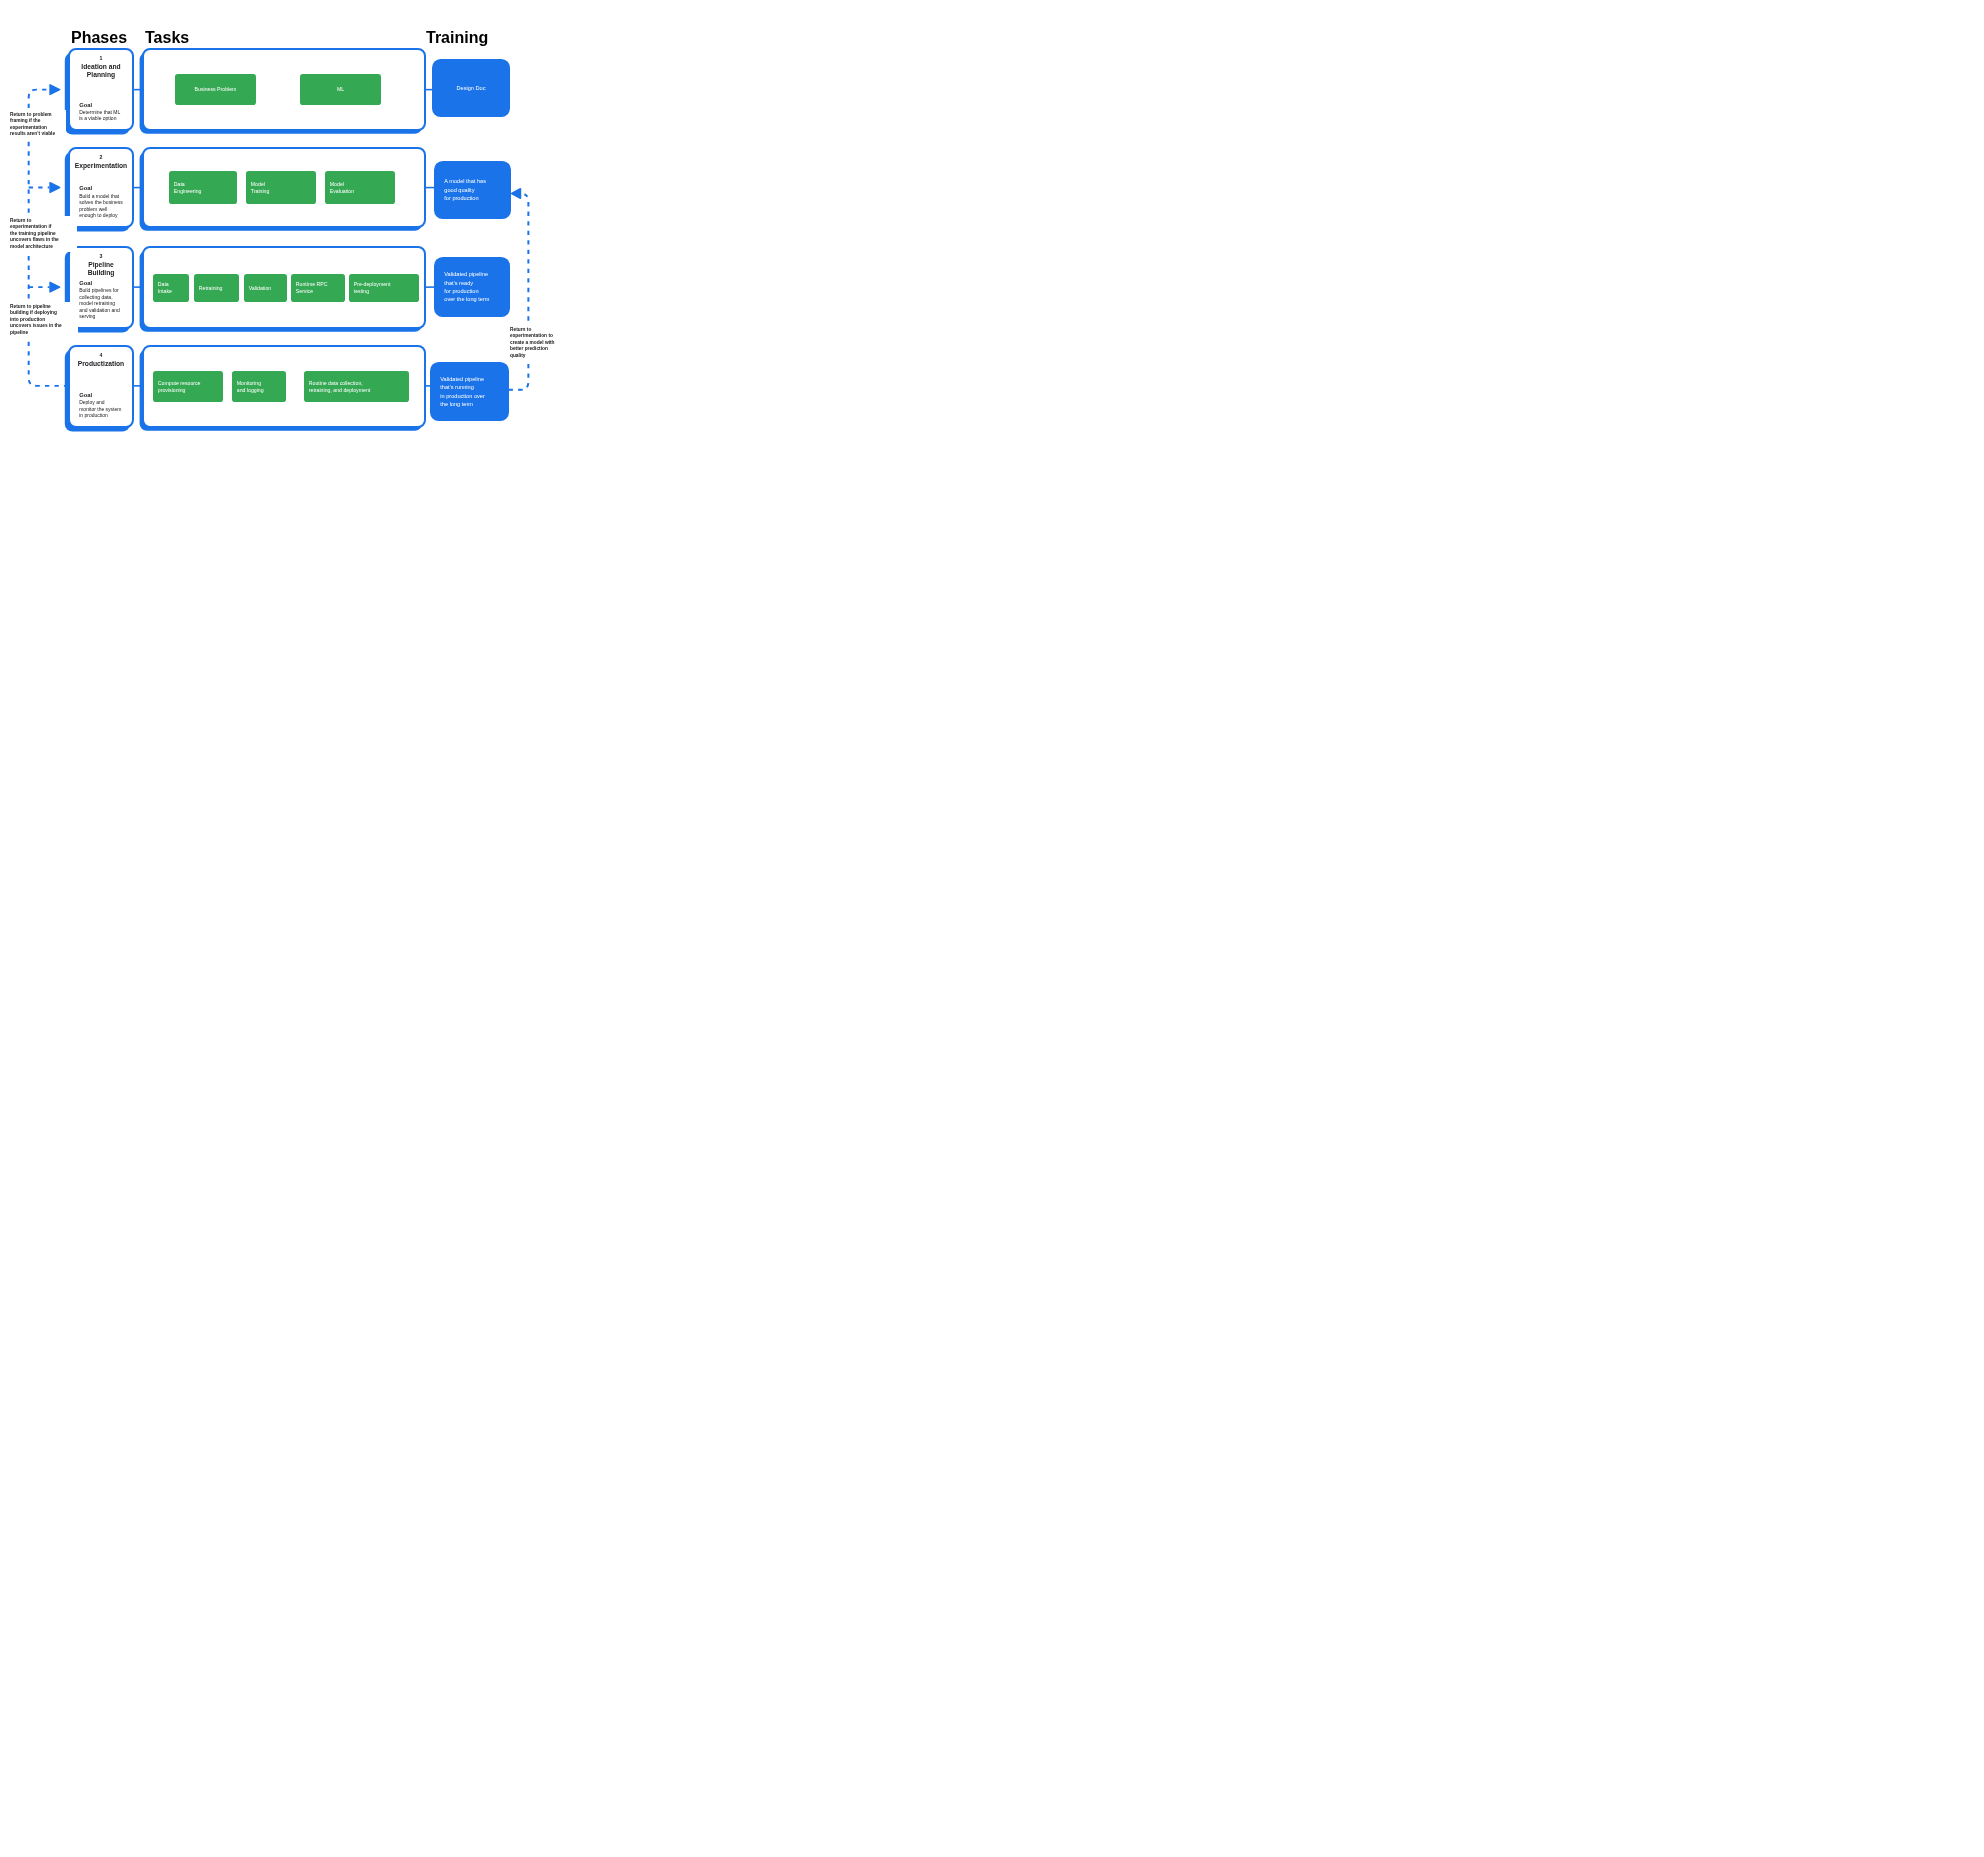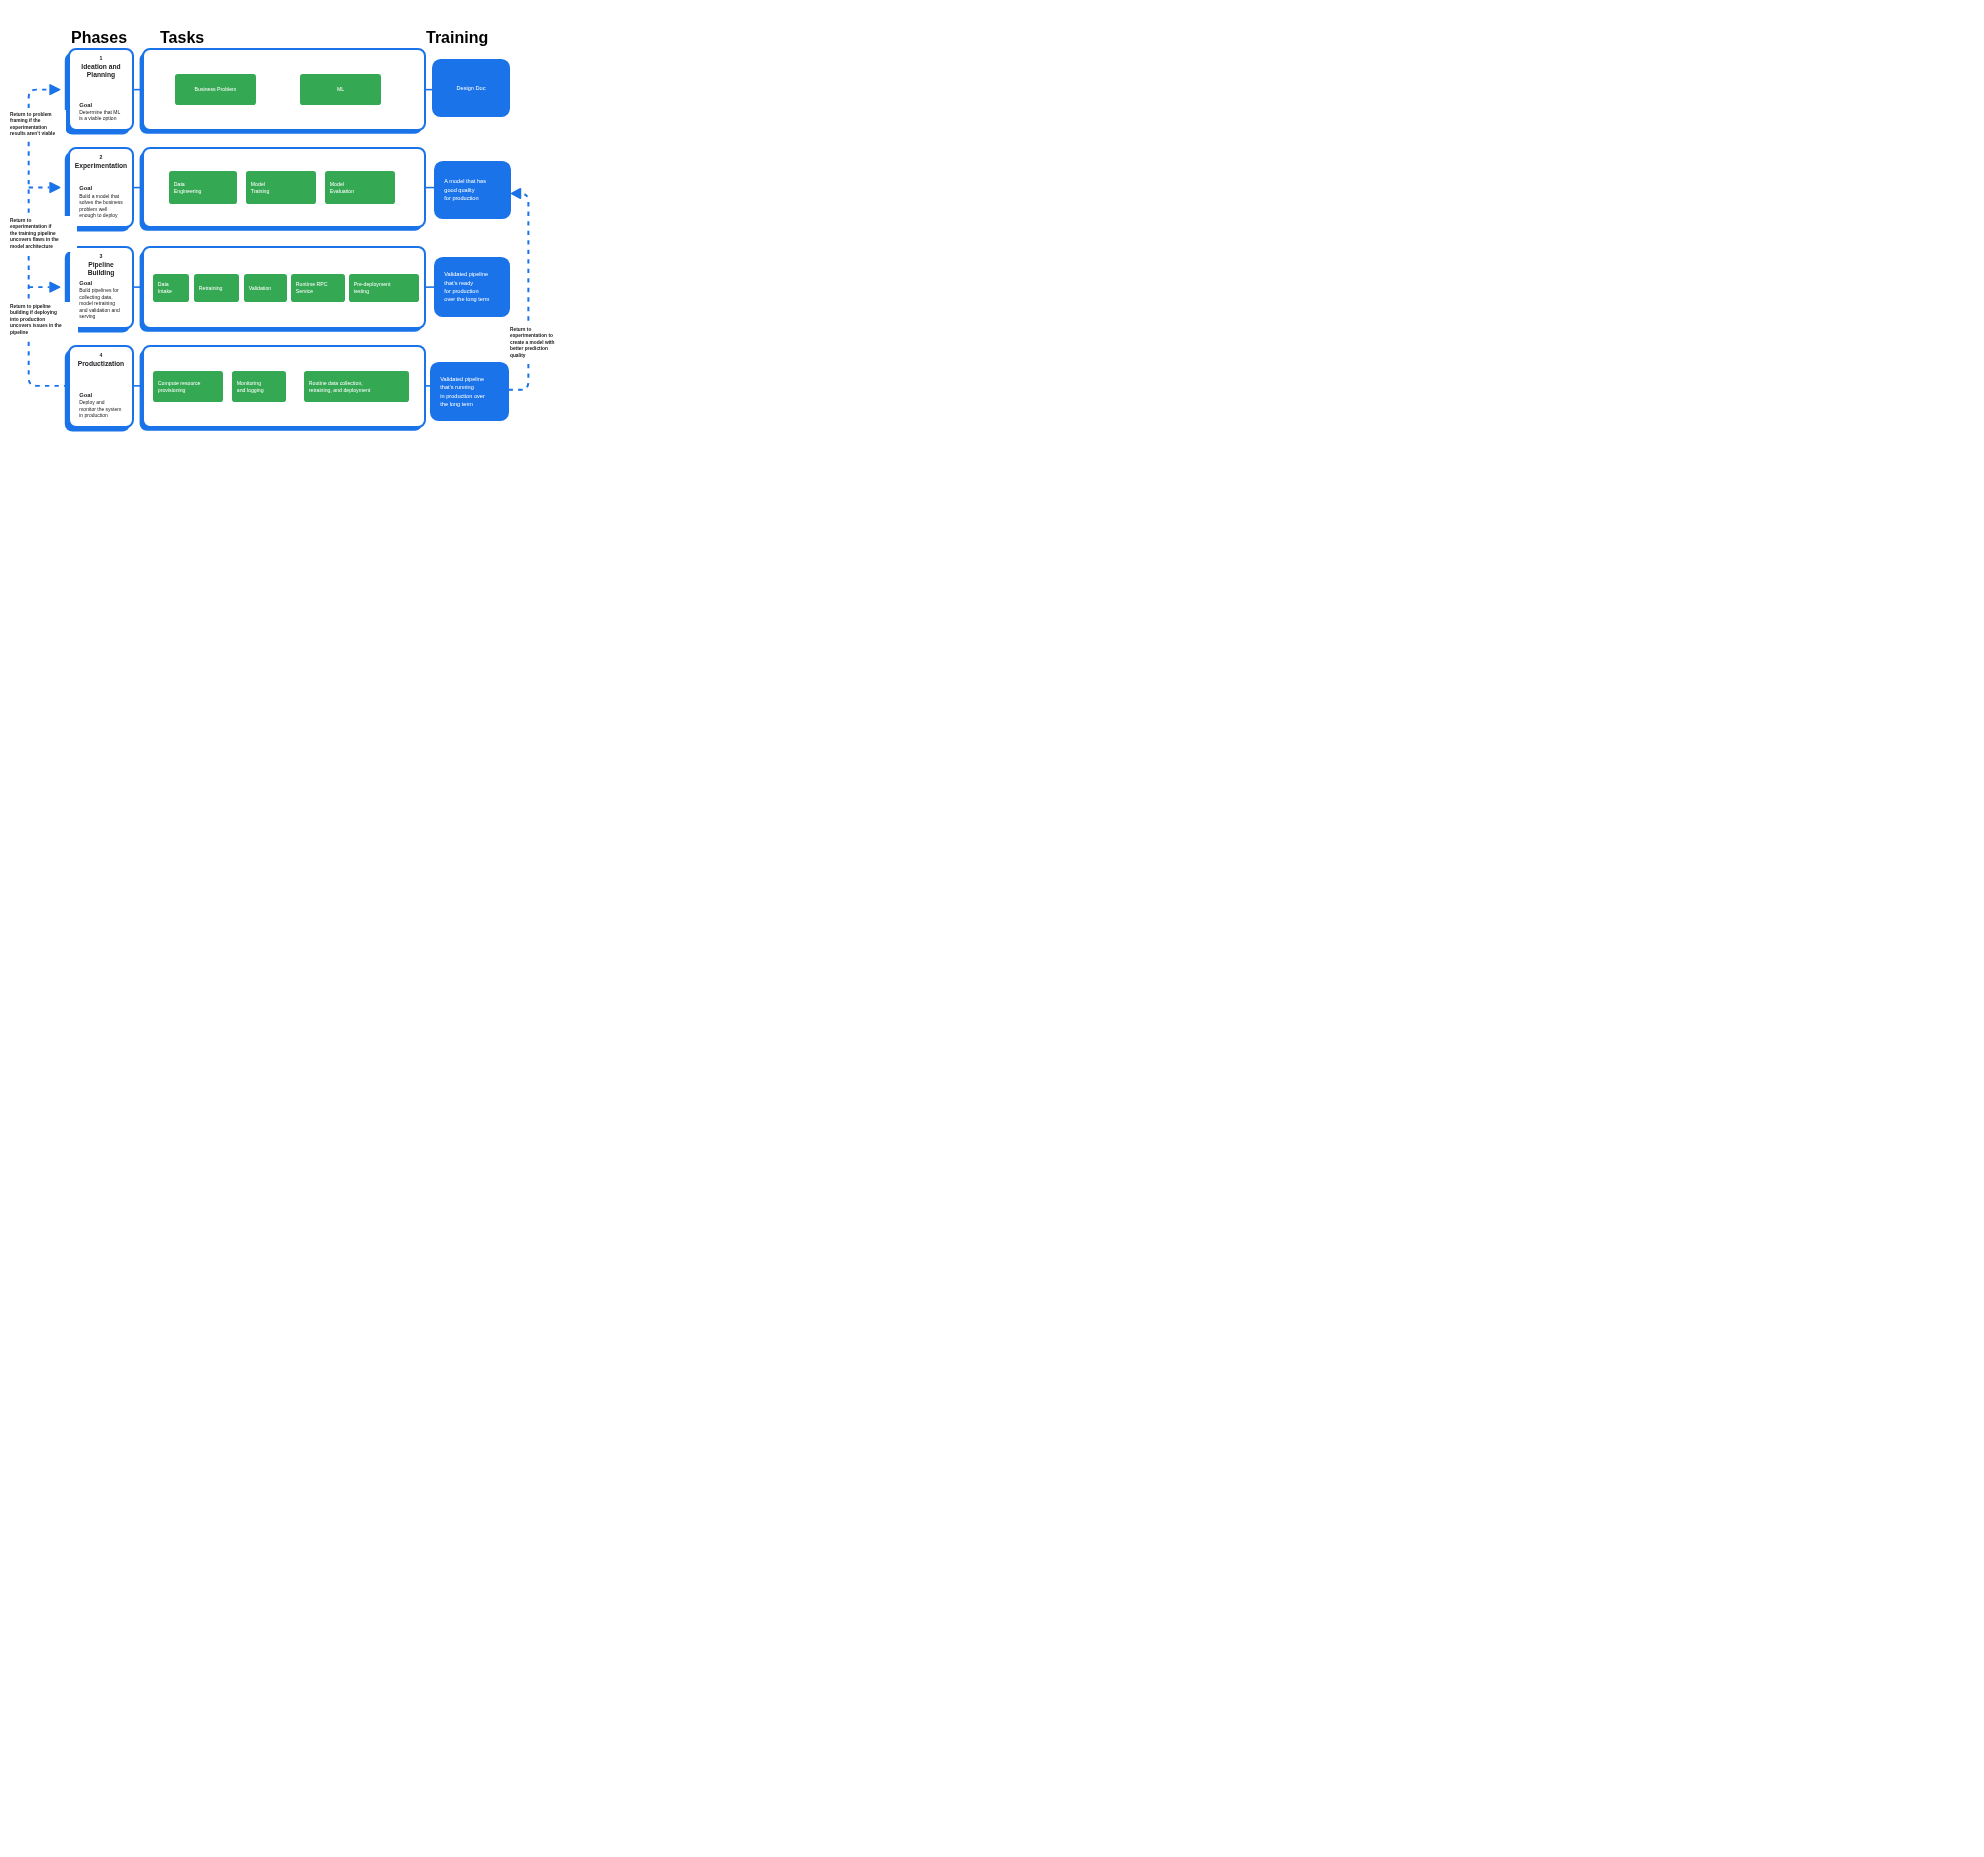--- a/index.html
+++ b/index.html
@@ -83,21 +83,21 @@
       <polygon points="126,712 126,736 150,724"></polygon>
     </g>
 
     <g stroke="#1A73E8" stroke-width="5" fill="none" stroke-dasharray="11 13">
       <path d="M 1282,983 H 1312 Q 1332,983 1332,963 V 508 Q 1332,488 1312,488"></path>
     </g>
     <polygon points="1312,476 1312,500 1290,488" fill="#1A73E8" stroke="#1A73E8" stroke-width="4" stroke-linejoin="round"></polygon>
   </svg>
 
   <div class="hdr" style="left:71px;top:29px;">Phases</div>
-  <div class="hdr" style="left:160px;top:29px;">Tasks</div>
+  <div class="hdr" style="left:145px;top:29px;">Tasks</div>
   <div class="hdr" style="left:426px;top:29px;">Training</div>
 
   <div class="phase" style="top:48px;height:83px;">
     <div class="num">1</div>
     <div class="ttl">Ideation and
 Planning</div>
     <div class="goalblock">
       <div class="goal-label">Goal</div>
       <div class="goal">Determine that ML
 is a viable option</div>

